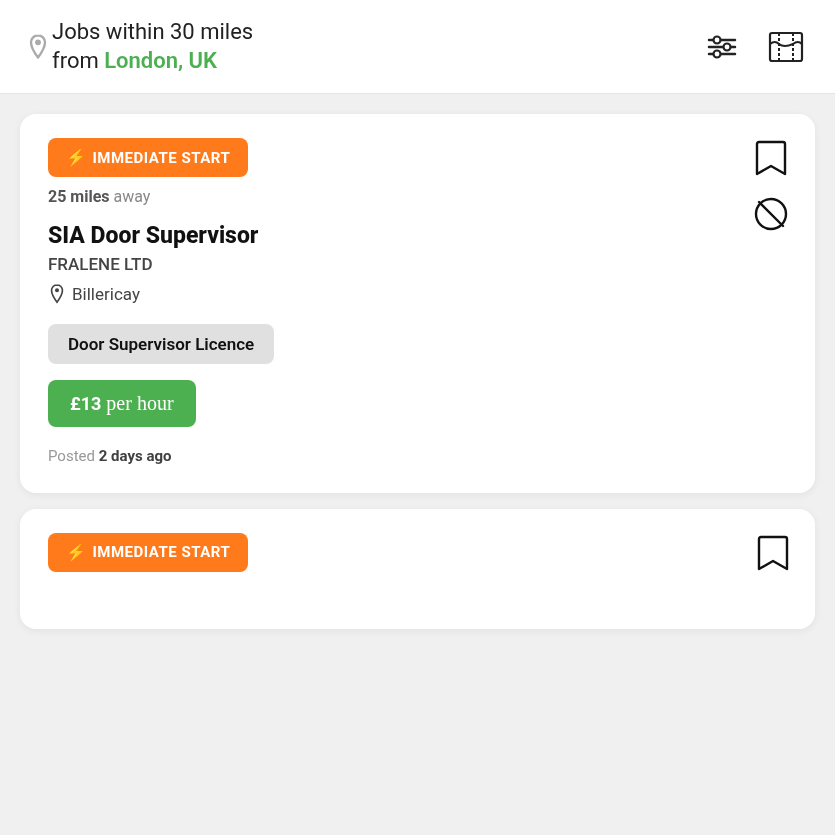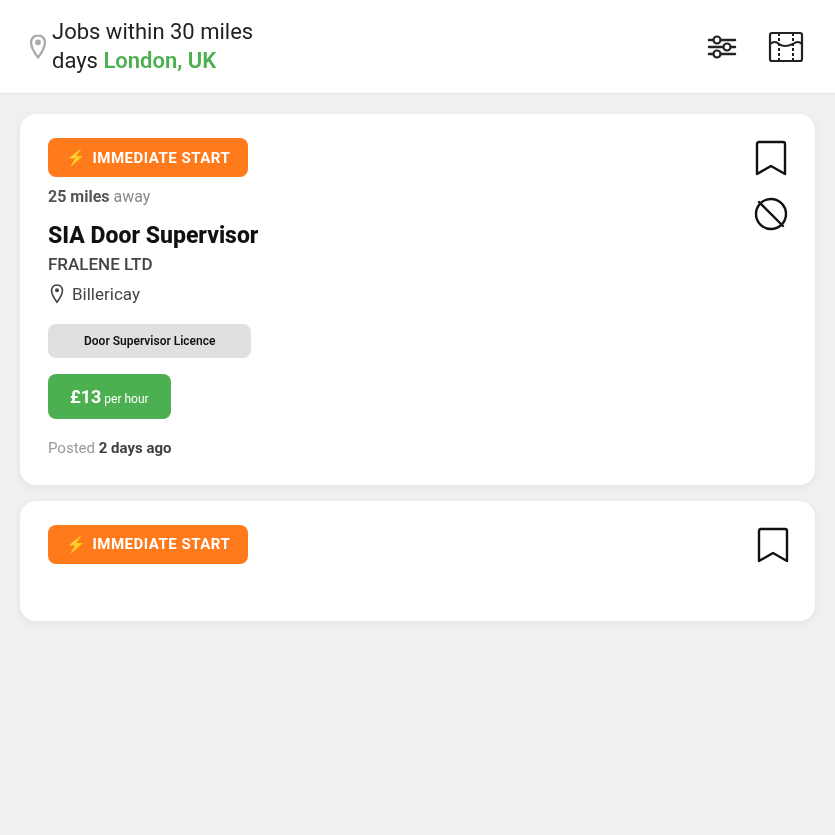--- a/index.html
+++ b/index.html
@@ -149,40 +149,41 @@
       display: flex;
       align-items: center;
       gap: 6px;
     }
 
     .licence-tag {
       display: inline-block;
       margin-top: 20px;
       background-color: #e0e0e0;
       color: #111;
-      font-size: 12px;
+      font-size: 17px;
       font-weight: 600;
-      padding: 10px 36px;
+      padding: 10px 20px;
       border-radius: 8px;
     }
 
     .rate-badge {
       display: inline-block;
       margin-top: 16px;
       background-color: #4caf50;
       color: #ffffff;
       font-size: 18px;
       font-weight: 700;
       padding: 12px 22px;
       border-radius: 8px;
     }
 
     .rate-badge .per {
       font-weight: 400;
-      font-size: 12px;
+      font-size: 20px;
+      font-family: Liberation Serif, serif;
     }
 
     .posted-text {
       margin-top: 20px;
       font-size: 15px;
       color: #999;
     }
 
     .posted-text strong {
       color: #404040;
@@ -203,21 +204,21 @@
 
 <div class="header">
   <div class="header-left">
     <svg class="location-icon" viewBox="0 0 24 24" fill="none" stroke="#aaa" stroke-width="2" stroke-linecap="round" stroke-linejoin="round">
       <path d="M12 2C8.686 2 6 4.686 6 8c0 5.25 6 13 6 13s6-7.75 6-13c0-3.314-2.686-6-6-6z"></path>
       <circle cx="12" cy="8" r="2.5" fill="#aaa" stroke="none"></circle>
     </svg>
     <div>
       <span class="header-title">
         <span>Jobs within 30 miles</span><br>
-        <span>days</span>
+        <span>from</span>
         <span class="city">London, UK</span>
       </span>
     </div>
   </div>
   <div class="header-actions">
     <button class="header-icon-btn">
       <svg width="38" height="38" viewBox="0 0 38 38" fill="none">
         <line x1="6" y1="12" x2="32" y2="12" stroke="#222" stroke-width="2.5" stroke-linecap="round"></line>
         <line x1="6" y1="19" x2="32" y2="19" stroke="#222" stroke-width="2.5" stroke-linecap="round"></line>
         <line x1="6" y1="26" x2="32" y2="26" stroke="#222" stroke-width="2.5" stroke-linecap="round"></line>

